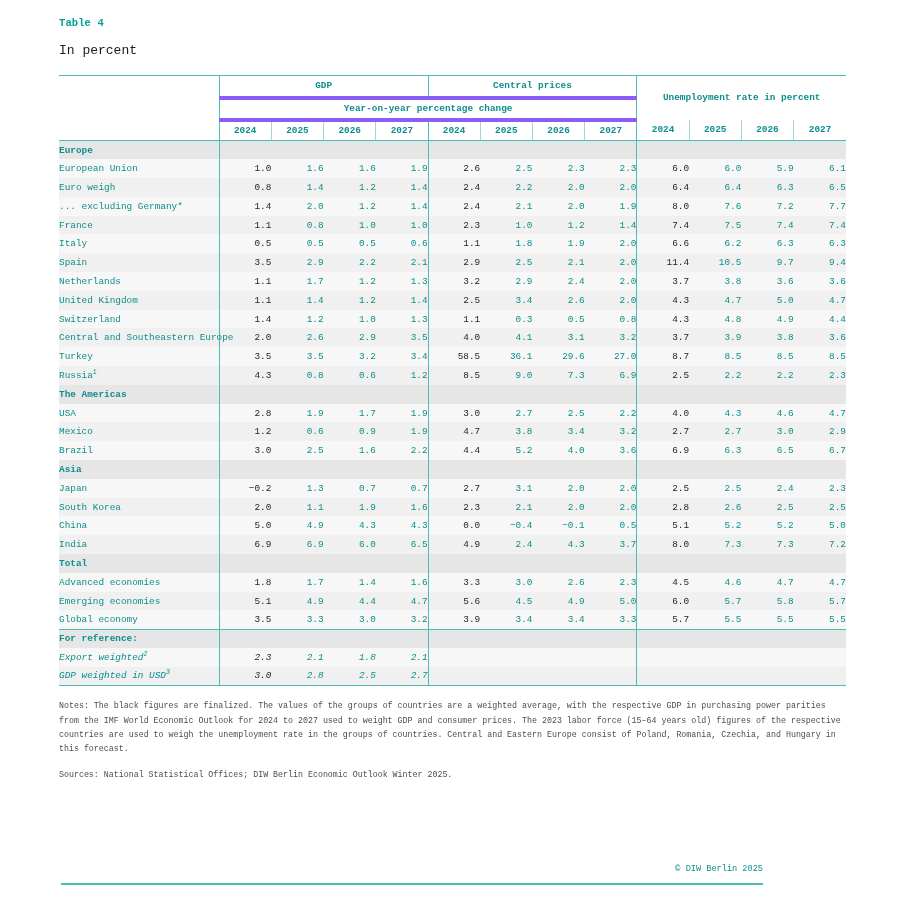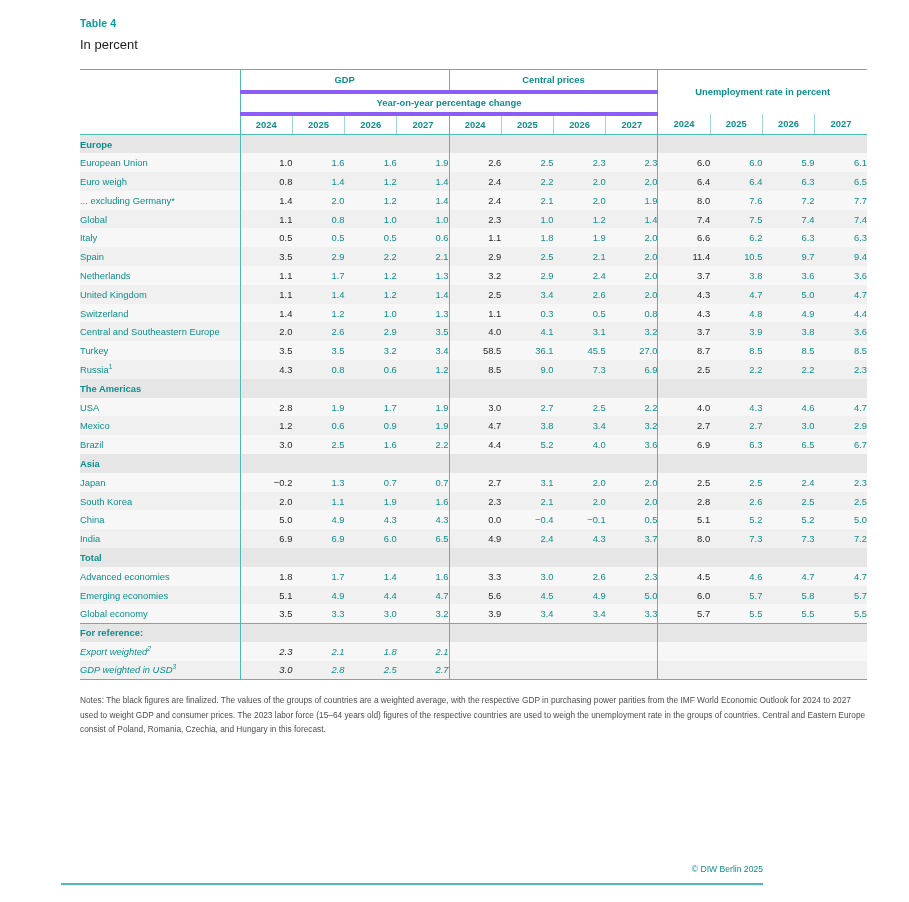--- a/index.html
+++ b/index.html
@@ -5,41 +5,41 @@
   * { box-sizing: border-box; }
   html, body { margin:0; padding:0; }
   body {
     width: 909px;
     height: 902px;
     background: #ffffff;
     font-family: "Liberation Sans", sans-serif;
     color: #231f20;
     overflow: hidden;
   }
-  .page { position: relative; width: 824px; height: 902px; padding: 0 80px; }
+  .page { position: relative; width: 824px; height: 902px; padding: 0 59px; font-family: Liberation Mono, monospace; }
 
   .tbl-num {
     font-size: 10.5px;
     font-weight: bold;
     color: #00a19a;
     padding-top: 17px;
     letter-spacing: .1px;
   }
   .title {
     font-size: 14.5px;
     font-weight: bold;
     color: #1a1a1a;
     margin-top: 18px;
     letter-spacing: -.1px;
   }
   .subtitle {
     font-size: 13px;
     font-weight: normal;
     color: #1a1a1a;
-    margin-top: 8px;
+    margin-top: 14px;
   }
 
   table.grid {
     width: 787px;
     margin-top: 17px;
     border-collapse: collapse;
     table-layout: fixed;
     font-size: 9.2px;
   }
   table.grid td, table.grid th { padding: 0; margin: 0; }
@@ -219,21 +219,21 @@
           <td class="num hist vl" style="border-left: 1.4px solid rgb(76, 188, 181);">2.4</td>
           <td class="num vl-thin" style="border-left: 0px;">2.1</td>
           <td class="num vl-thin" style="border-left: 0px;">2.0</td>
           <td class="num vl-thin" style="border-left: 0px;">1.9</td>
           <td class="num hist vl" style="border-left: 1.4px solid rgb(76, 188, 181);">8.0</td>
           <td class="num vl-thin" style="border-left: 0px;">7.6</td>
           <td class="num vl-thin" style="border-left: 0px;">7.2</td>
           <td class="num vl-thin" style="border-left: 0px;">7.7</td>
         </tr>
         <tr class="stripe-a">
-          <td class="lbl">Global</td>
+          <td class="lbl">France</td>
           <td class="num hist vl" style="border-left: 1.4px solid rgb(76, 188, 181);">1.1</td>
           <td class="num vl-thin" style="border-left: 0px;">0.8</td>
           <td class="num vl-thin" style="border-left: 0px;">1.0</td>
           <td class="num vl-thin" style="border-left: 0px;">1.0</td>
           <td class="num hist vl" style="border-left: 1.4px solid rgb(76, 188, 181);">2.3</td>
           <td class="num vl-thin" style="border-left: 0px;">1.0</td>
           <td class="num vl-thin" style="border-left: 0px;">1.2</td>
           <td class="num vl-thin" style="border-left: 0px;">1.4</td>
           <td class="num hist vl" style="border-left: 1.4px solid rgb(76, 188, 181);">7.4</td>
           <td class="num vl-thin" style="border-left: 0px;">7.5</td>
@@ -331,21 +331,21 @@
           <td class="num vl-thin" style="border-left: 0px;">3.6</td>
         </tr>
         <tr class="stripe-b">
           <td class="lbl">Turkey</td>
           <td class="num hist vl" style="border-left: 1.4px solid rgb(76, 188, 181);">3.5</td>
           <td class="num vl-thin" style="border-left: 0px;">3.5</td>
           <td class="num vl-thin" style="border-left: 0px;">3.2</td>
           <td class="num vl-thin" style="border-left: 0px;">3.4</td>
           <td class="num hist vl" style="border-left: 1.4px solid rgb(76, 188, 181);">58.5</td>
           <td class="num vl-thin" style="border-left: 0px;">36.1</td>
-          <td class="num vl-thin" style="border-left: 0px;">45.5</td>
+          <td class="num vl-thin" style="border-left: 0px;">29.6</td>
           <td class="num vl-thin" style="border-left: 0px;">27.0</td>
           <td class="num hist vl" style="border-left: 1.4px solid rgb(76, 188, 181);">8.7</td>
           <td class="num vl-thin" style="border-left: 0px;">8.5</td>
           <td class="num vl-thin" style="border-left: 0px;">8.5</td>
           <td class="num vl-thin" style="border-left: 0px;">8.5</td>
         </tr>
         <tr class="stripe-a">
           <td class="lbl">Russia<sup>1</sup></td>
           <td class="num hist vl" style="border-left: 1.4px solid rgb(76, 188, 181);">4.3</td>
           <td class="num vl-thin" style="border-left: 0px;">0.8</td>
@@ -598,17 +598,18 @@
           <td class="num hist vl" style="border-left: 1.4px solid rgb(76, 188, 181); border-bottom: 1.4px solid rgb(76, 188, 181);"></td>
           <td class="num vl-thin" style="border-left: 0px; border-bottom: 1.4px solid rgb(76, 188, 181);"></td>
           <td class="num vl-thin" style="border-left: 0px; border-bottom: 1.4px solid rgb(76, 188, 181);"></td>
           <td class="num vl-thin" style="border-left: 0px; border-bottom: 1.4px solid rgb(76, 188, 181);"></td>
         </tr>
       </tbody>
   </table>
 
   <div class="foot">
     <div class="blk">Notes: The black figures are finalized. The values of the groups of countries are a weighted average, with the respective GDP in purchasing power parities from the IMF World Economic Outlook for 2024 to 2027 used to weight GDP and consumer prices. The 2023 labor force (15–64 years old) figures of the respective countries are used to weigh the unemployment rate in the groups of countries. Central and Eastern Europe consist of Poland, Romania, Czechia, and Hungary in this forecast.</div>
+    <div class="blk">Sources: National Statistical Offices; DIW Berlin Economic Outlook Winter 2025.</div>
   </div>
 
   <div class="copy">© DIW Berlin 2025</div>
   <div class="rule"></div>
 </div>
 
 </body></html>

